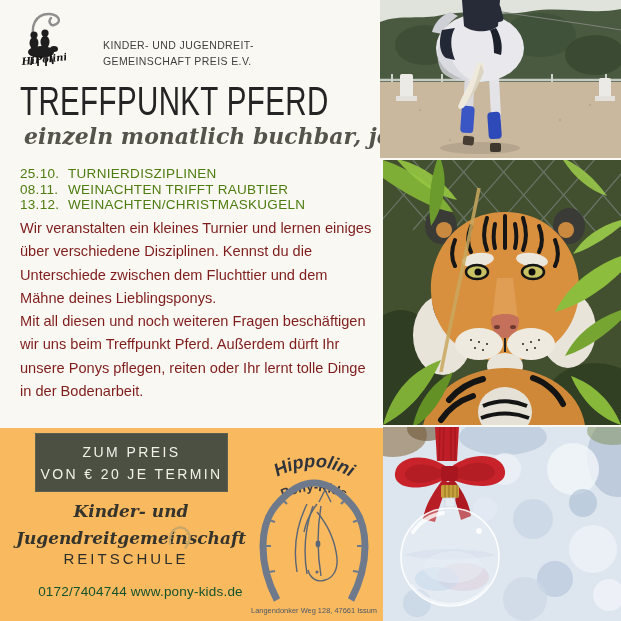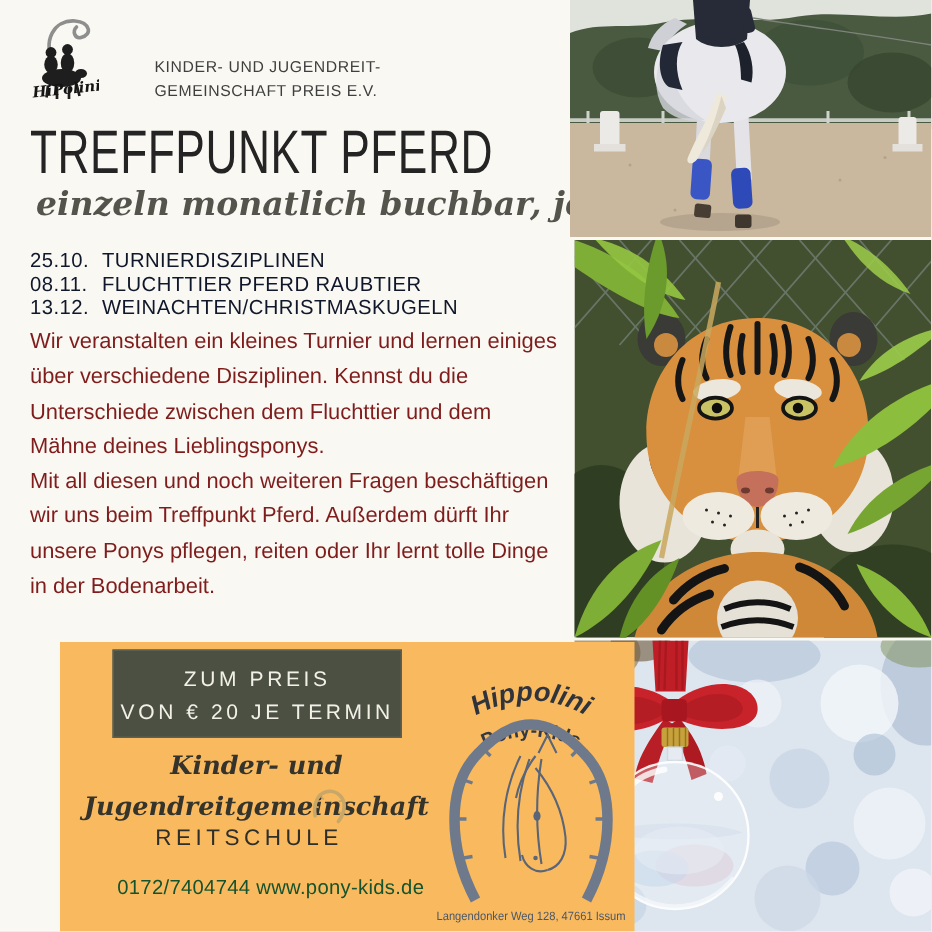--- a/index.html
+++ b/index.html
@@ -14,35 +14,35 @@
     letter-spacing:.4px;line-height:16px;margin-left:20px;}
   .mini-logo{left:20px;top:9px;width:46px;height:60px;}
 
   
   .title{left:20px;top:78px;font-size:41px;color:#242424;white-space:nowrap;
     transform:scaleX(.72);transform-origin:left top;letter-spacing:.5px;font-weight:400;}
   .subtitle{left:24px;top:123px;font-family:"DejaVu Serif",serif;font-style:italic;
     font-weight:bold;font-size:22px;color:#55544c;white-space:nowrap;}
 
   
-  .schedule{left:20px;top:166px;font-size:13.5px;color:#0f172a;line-height:15.5px;
+  .schedule{left:20px;top:166px;font-size:13.5px;color:#4d7c0f;line-height:15.5px;
     letter-spacing:.3px;}
   .sched-date{display:inline-block;width:48px;}
 
   
   .body-copy{left:20px;top:217px;font-size:14.6px;color:#7f1d1d;line-height:23.3px;}
 
   
   .photo{display:block;}
   .photo-horse{left:380px;top:0;width:241px;height:158px;}
   .photo-tiger{left:383px;top:160px;width:238px;height:265px;}
   .photo-ornament{left:383px;top:427px;width:238px;height:194px;}
 
   
-  .footer{left:0;top:428px;width:383px;height:193px;background:#f9b95e;margin-left:40px;}
+  .footer{left:0;top:428px;width:383px;height:193px;background:#f9b95e;}
   .price-box{left:35px;top:5px;width:191px;height:50px;background:#4c5043;
     border:1px solid #5c6052;color:#f2f1e8;text-align:center;font-size:14px;
     letter-spacing:2.4px;line-height:22px;padding-top:7px;}
   .script-org{left:0;top:70px;width:262px;text-align:center;
     font-family:"DejaVu Serif",serif;font-style:italic;font-weight:bold;
     font-size:17px;color:#34332c;line-height:27px;}
   .shoe-sm{left:168px;top:98px;width:24px;height:22px;transform:rotate(14deg);}
   .reitschule{left:0;top:122px;width:252px;text-align:center;font-size:15px;
     letter-spacing:3px;color:#2e2e2a;}
   .contact{left:0;top:156px;width:281px;text-align:center;font-size:13.5px;
@@ -72,21 +72,21 @@
   </div>
 
   <div class="abs title">TREFFPUNKT PFERD</div>
   <div class="abs subtitle">einzeln monatlich buchbar, je 10-13 Uhr</div>
 
   <div class="abs schedule">
     <div>
       <span class="sched-date">25.10.</span><span>TURNIERDISZIPLINEN</span>
     </div>
     <div>
-      <span class="sched-date">08.11.</span><span>FLUCHTTIER PFERD RAUBTIER</span>
+      <span class="sched-date">08.11.</span><span>WEINACHTEN TRIFFT RAUBTIER</span>
     </div>
     <div>
       <span class="sched-date">13.12.</span><span>WEINACHTEN/CHRISTMASKUGELN</span>
     </div>
   </div>
 
   <div class="abs body-copy">
     <div>Wir veranstalten ein kleines Turnier und lernen einiges</div>
     <div>über verschiedene Disziplinen. Kennst du die</div>
     <div>Unterschiede zwischen dem Fluchttier und dem</div>

